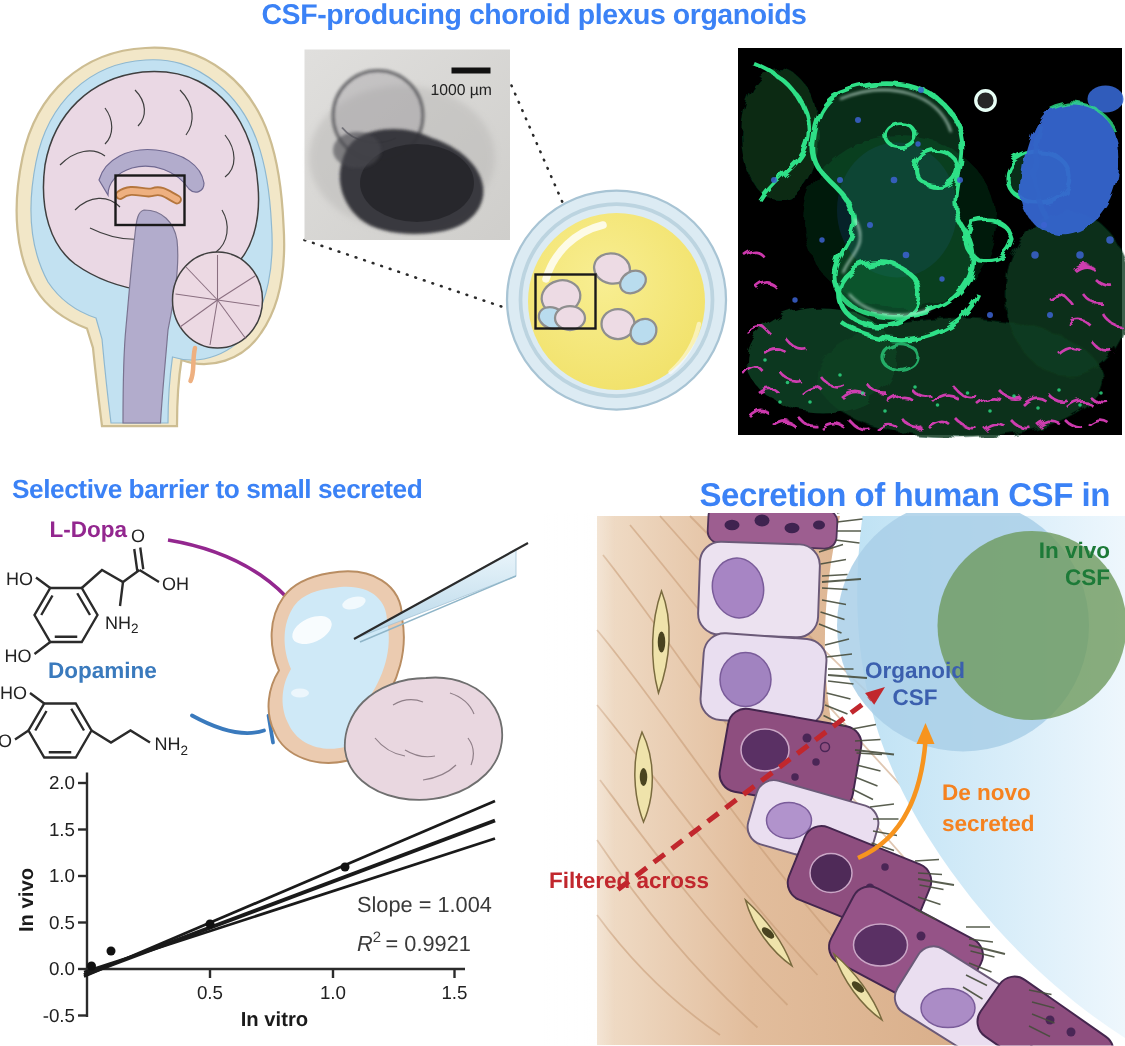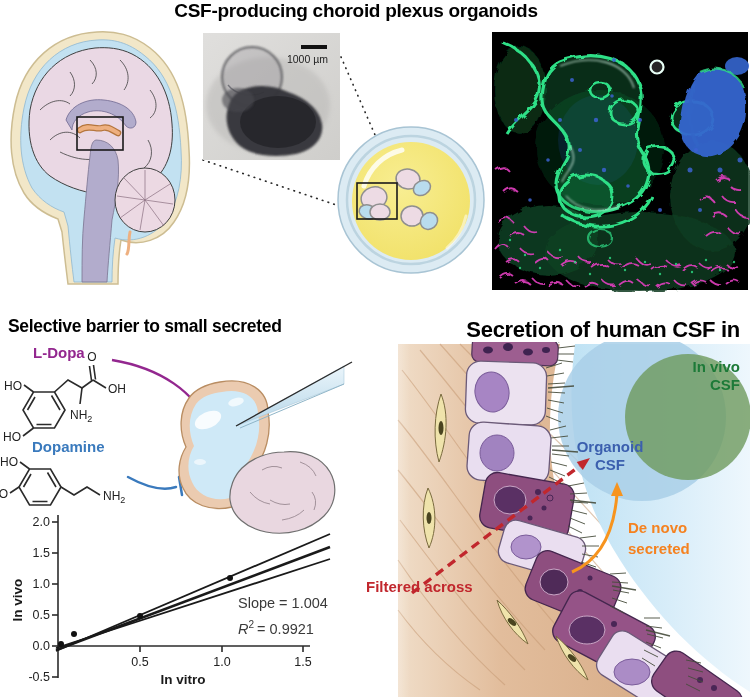--- a/index.html
+++ b/index.html
@@ -1,19 +1,19 @@
 <!DOCTYPE html>
 <html><head>
 <meta charset="utf-8">
 <style>
   html,body{margin:0;padding:0;background:#fff;}
   #fig{position:relative;width:750px;height:697px;background:#fff;overflow:hidden;
        font-family:"Liberation Sans",sans-serif;}
   .abs{position:absolute;}
-  .title{font-weight:bold;color:#000000;letter-spacing:-0.3px;}
+  .title{font-weight:bold;color:#3b82f6;letter-spacing:-0.3px;}
   svg text{font-family:"Liberation Sans",sans-serif;}
 </style>
 </head>
 <body>
 
 <div id="fig">
 
   <div class="abs title" style="left:0;top:4;width:712px;text-align:center;font-size:19px;">CSF-producing choroid plexus organoids</div>
 
   <svg class="abs" style="left:0;top:24px;" width="200" height="265" viewBox="0 24 200 265">

